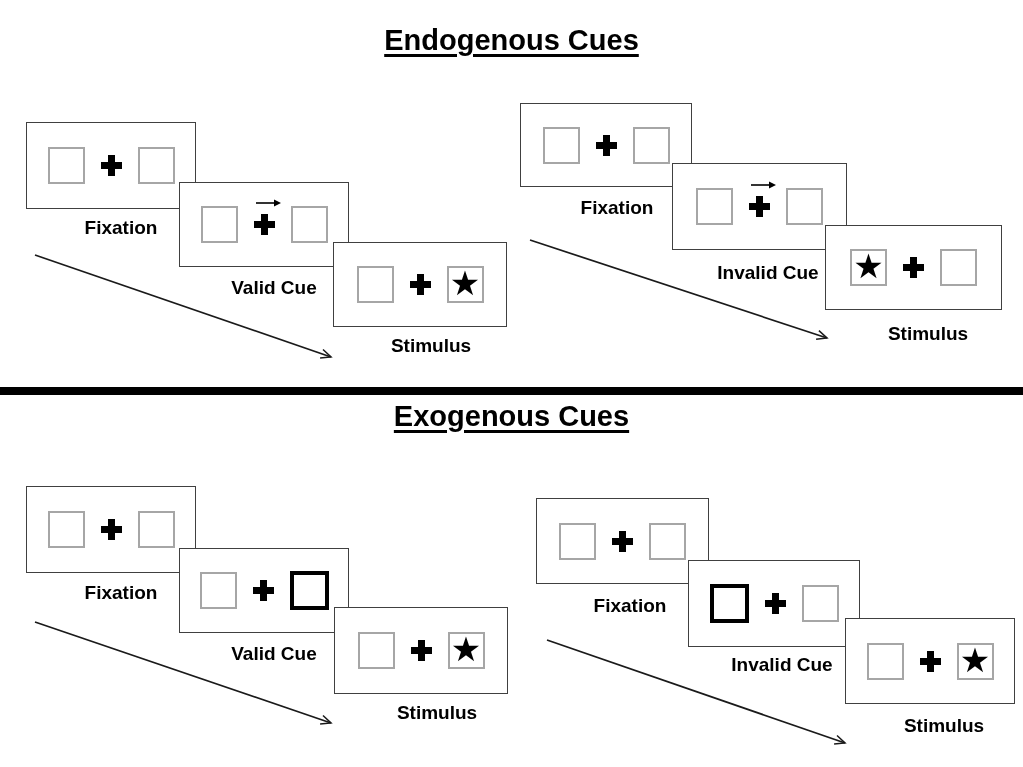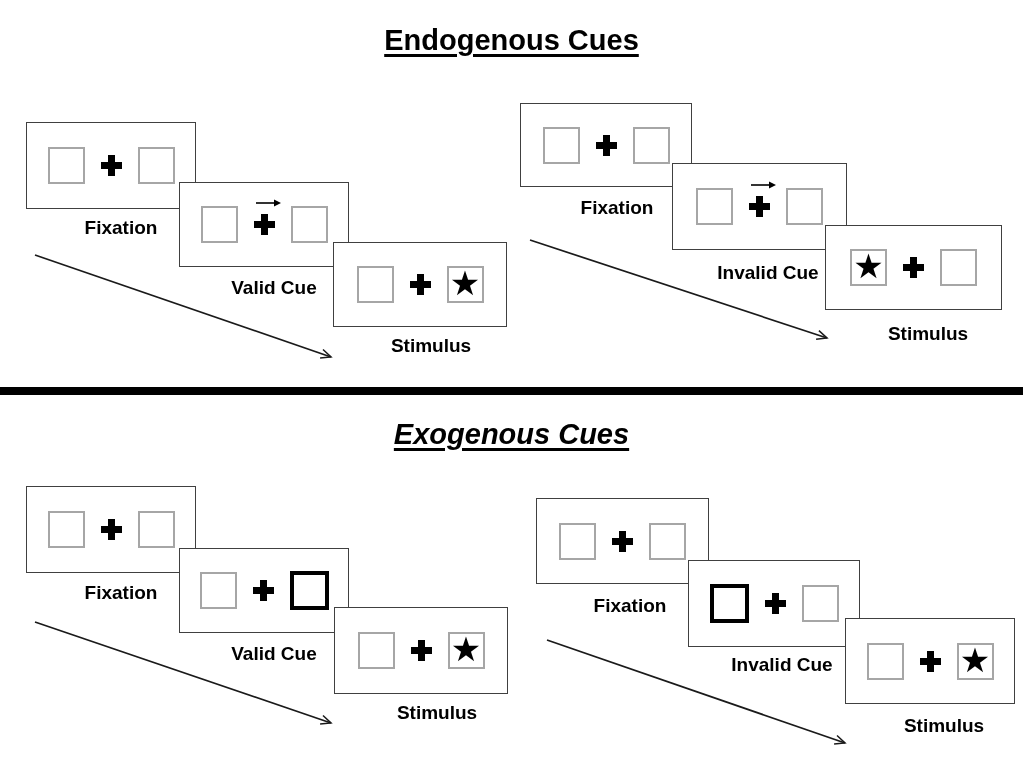--- a/index.html
+++ b/index.html
@@ -39,21 +39,21 @@
 </style>
 </head>
 <body>
 
 <div id="page">
 
   <div class="section-title" style="top:24px;">Endogenous Cues</div>
 
   <div class="divider" style="top:387px;"></div>
 
-  <div class="section-title" style="top:418px;font-style:italic;">Exogenous Cues</div>
+  <div class="section-title" style="top:400px;">Exogenous Cues</div>
 
   <div class="panel" style="left:26px;top:122px;width:168px;height:85px;z-index:1">
     <span class="sq"></span>
     <span class="plus"></span>
     <span class="sq"></span>
   </div>
   <div class="plabel" style="left:107px;top:217px;">Fixation</div>
 
   <div class="panel" style="left:179px;top:182px;width:168px;height:83px;z-index:2">
     <span class="sq"></span>

